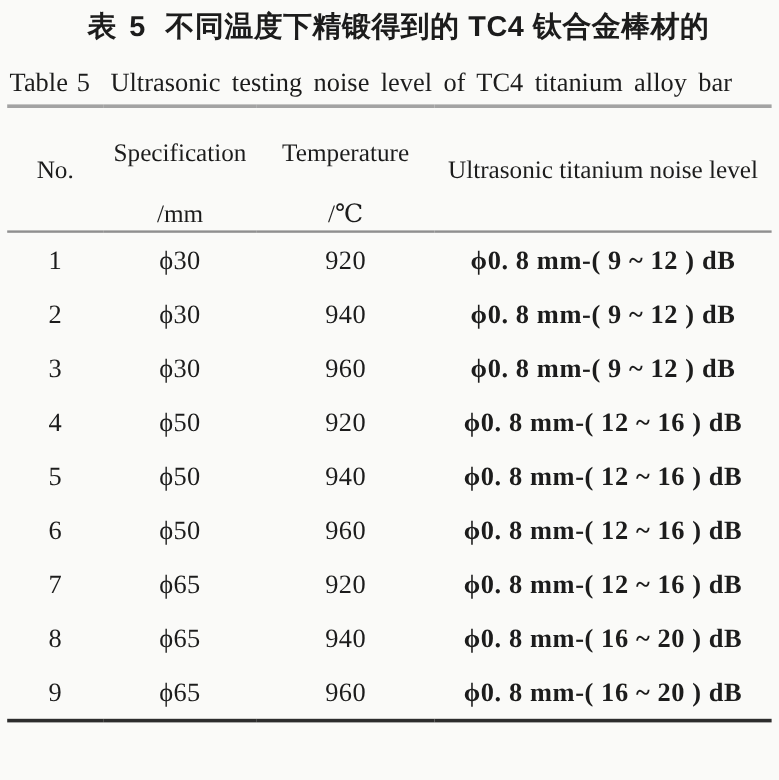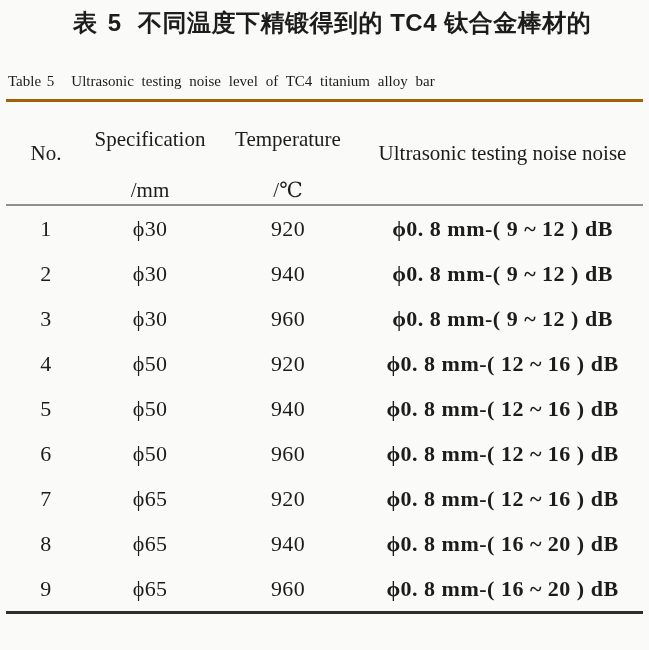--- a/index.html
+++ b/index.html
@@ -21,37 +21,37 @@
     line-height: 33px;
     letter-spacing: 0.5px;
     white-space: nowrap;
   }
   .cn-line1 { padding-left: 73px; }
   .cn-label { margin-right: 15px; letter-spacing: 2px; }
   .cn-line2 { padding-left: 137px; letter-spacing: 1px; }
 
   
   .caption-en {
-    margin-top: 24px;
-    font-size: 15px;
+    margin-top: 12px;
+    font-size: 22px;
     line-height: 36px;
     white-space: nowrap;
   }
   .en-line1 { padding-left: 8px; }
   .en-label { margin-right: 17px; word-spacing: 2px; }
   .cap-text { word-spacing: 4px; }
   .en-line2 { padding-left: 112px; word-spacing: 4px; }
 
   
   table.rule-table {
     width: 637px;
     margin-left: 6px;
     border-collapse: collapse;
     table-layout: fixed;
-    border-top: 3px solid #a16207;
+    border-top: 3px solid #a3a3a3;
     border-bottom: 3px solid #2d2d2d;
   }
   col.c-no    { width: 80px; }
   col.c-spec  { width: 128px; }
   col.c-temp  { width: 148px; }
   col.c-noise { width: 281px; }
 
   thead th {
     height: 73px;
     border-bottom: 2px solid #8f8f8f;
@@ -105,21 +105,21 @@
         </th>
         <th>
           <div class="h2line">Specification</div>
           <div class="h2line">/mm</div>
         </th>
         <th>
           <div class="h2line">Temperature</div>
           <div class="h2line">/℃</div>
         </th>
         <th>
-          <div class="h1line">Ultrasonic testing noise noise</div>
+          <div class="h1line">Ultrasonic titanium noise level</div>
         </th>
       </tr>
     </thead>
     <tbody>
       <tr>
         <td>1</td>
         <td>ϕ30</td>
         <td>920</td>
         <td class="noise-cell">ϕ0. 8 mm-( 9 ~ 12 ) dB</td>
       </tr>

